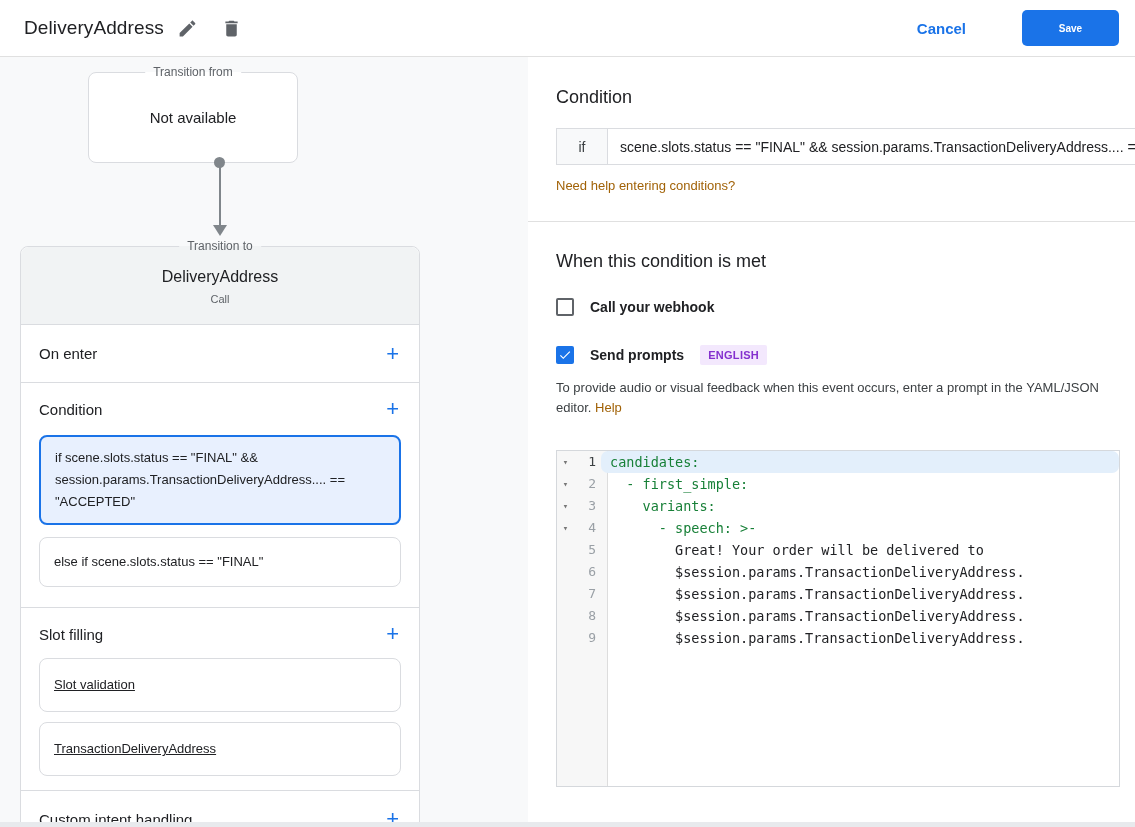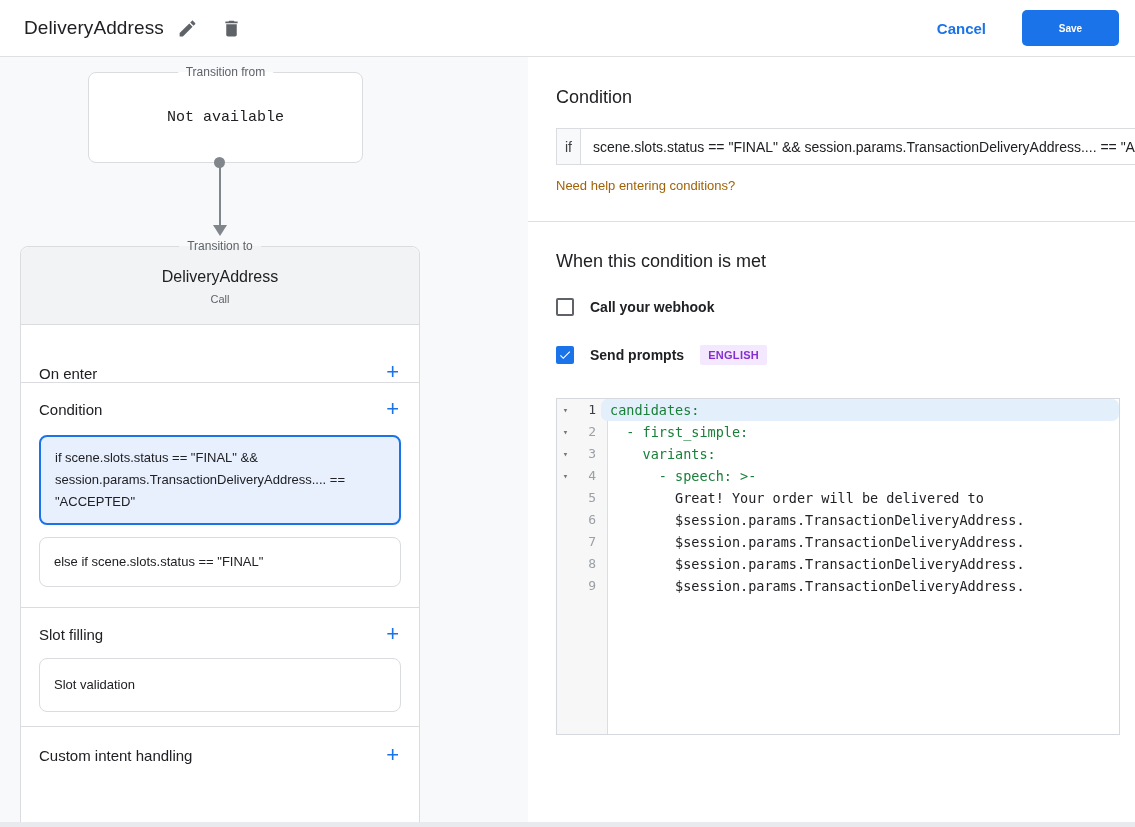--- a/index.html
+++ b/index.html
@@ -8,80 +8,80 @@
 
   
   .app-header { height:57px; display:flex; align-items:center; padding:0 16px 0 24px;
                 border-bottom:1px solid #e0e0e0; background:#fff; }
   .app-title { font-size:19px; color:#202124; letter-spacing:.1px; }
   .icon-btn { width:40px; height:40px; display:flex; align-items:center; justify-content:center;
               border:none; background:transparent; cursor:pointer; margin-left:4px; }
   .icon-btn svg { fill:#5f6368; }
   .header-spacer { flex:1; }
   .cancel-link { color:#1a73e8; font-size:15px; font-weight:700; background:none; border:none;
-                 cursor:pointer; margin-right:36px; }
+                 cursor:pointer; margin-right:56px; }
   .save-btn { background:#1a73e8; color:#fff; font-size:10px; font-weight:700; border:none;
               border-radius:5px; width:97px; height:36px; cursor:pointer; }
 
   
   .main { display:flex; height:765px; }
 
   
   .flow-panel { width:528px; background:#f8f9fa; position:relative; overflow:hidden; flex:none; }
 
-  .from-box { position:absolute; left:88px; top:15px; width:275px; height:91px; background:#fff;
+  .from-box { position:absolute; left:88px; top:15px; width:210px; height:91px; background:#fff;
               border:1px solid #dadce0; border-radius:8px; }
   .box-legend { position:absolute; top:-8px; left:50%; transform:translateX(-50%);
                 font-size:12px; color:#5f6368; padding:0 8px; white-space:nowrap;
                 background:linear-gradient(#f8f9fa 50%, #ffffff 50%); }
   .from-box .value { display:flex; width:100%; height:100%; align-items:center; justify-content:center;
-                     font-size:15px; color:#202124;font-family:Liberation Mono, monospace; }
+                     font-size:15px; color:#202124; }
 
   .conn-dot { position:absolute; left:214px; top:100px; width:11px; height:11px; border-radius:50%;
               background:#80868b; }
   .conn-line { position:absolute; left:218.5px; top:105px; width:2px; height:64px; background:#80868b; }
   .conn-arrow { position:absolute; left:212.5px; top:168px; width:0; height:0;
                 border-left:7px solid transparent; border-right:7px solid transparent;
                 border-top:11px solid #80868b; }
 
   .scene-card { position:absolute; left:20px; top:189px; width:400px; height:600px;
                 background:#fff; border:1px solid #dadce0; border-radius:8px 8px 0 0; }
   .scene-card .box-legend { background:linear-gradient(#f8f9fa 50%, #f1f3f4 50%); }
   .scene-head { height:77px; background:#f1f3f4; border-radius:8px 8px 0 0; text-align:center;
                 padding-top:21px; }
   .scene-head .scene-title { font-size:16px; color:#202124; }
   .scene-head .scene-sub { font-size:11px; color:#5f6368; margin-top:7px; }
 
-  .sec-row { display:flex; align-items:flex-end; justify-content:space-between;
+  .sec-row { display:flex; align-items:center; justify-content:space-between;
              border-top:1px solid #dadce0; }
   .row-simple { height:58px; padding:0 18px; }
   .section { border-top:1px solid #dadce0; padding:16px 18px 20px; }
   .section.slots { padding-bottom:14px; }
   .section.custom { border-bottom:none; padding:18px 18px 16px; }
   .sec-head { display:flex; align-items:center; justify-content:space-between; }
   .sec-label { font-size:15px; color:#202124; }
   .plus-btn { color:#1a73e8; font-size:22px; font-weight:400; line-height:20px; background:none;
               border:none; cursor:pointer; padding:0 2px; }
 
   .flow-card { border:1px solid #dadce0; border-radius:8px; background:#fff; font-size:13px;
                line-height:22px; color:#202124; padding:13px 14px; margin-top:12px;
                overflow-wrap:break-word; cursor:pointer; }
   .flow-card.selected { border:2px solid #1a73e8; background:#e8f0fe; padding:10px 14px;
                         margin-top:16px; }
-  .slot-card { margin-top:14px; padding:15px 14px; }
+  .slot-card { margin-top:14px; padding:15px 14px;text-decoration:underline; }
   .slot-card + .slot-card { margin-top:10px; }
 
   
   .detail-panel { flex:1; background:#fff; position:relative; padding:0 15px 0 28px; }
 
   .panel-h { font-size:18px; font-weight:400; color:#202124; }
   .cond-heading { padding-top:30px; }
 
   .if-row { display:flex; margin-top:20px; height:37px; }
-  .if-label { width:25px; border:1px solid #dadce0; background:#f8f9fa; display:flex;
+  .if-label { width:52px; border:1px solid #dadce0; background:#f8f9fa; display:flex;
               align-items:center; justify-content:center; font-size:14px; color:#3c4043; flex:none; }
   .if-input { flex:1; border:1px solid #dadce0; border-left:none; background:#fff; font-size:14px;
               color:#202124; padding:0 0 0 12px; font-family:"Liberation Sans",sans-serif;
               white-space:nowrap; overflow:hidden; display:flex; align-items:center; }
   .text-link { color:#a16207; font-size:13px; text-decoration:none; cursor:pointer; }
   .help-cond { display:inline-block; margin-top:13px; }
 
   .hdivider { height:1px; background:#e0e0e0; margin:27px -15px 0 -28px; }
 
   .met-heading { margin-top:29px; }
@@ -181,20 +181,21 @@
           </div>
       </div>
 
       <div class="section slots">
         <div class="sec-head">
           <span class="sec-label">Slot filling</span>
           <button class="plus-btn">+</button>
         </div>
         <div>
             <div class="flow-card slot-card">Slot validation</div>
+            <div class="flow-card slot-card">TransactionDeliveryAddress</div>
           </div>
       </div>
 
       <div class="section custom">
         <div class="sec-head">
           <span class="sec-label">Custom intent handling</span>
           <button class="plus-btn">+</button>
         </div>
       </div>
     </div>
@@ -227,20 +228,22 @@
         <span style="display:flex;">
           <svg width="14" height="14" viewBox="0 0 24 24">
               <path d="M9 16.17L4.83 12l-1.42 1.41L9 19 21 7l-1.41-1.41z"></path>
             </svg>
         </span>
       </div>
       <span class="check-label">Send prompts</span>
       <span class="lang-badge">ENGLISH</span>
     </div>
 
+    <p class="desc"><span>To provide audio or visual feedback when this event occurs, enter a prompt in the YAML/JSON editor.</span>
+      <a class="text-link">Help</a></p>
 
     <div class="tabs">
       </div>
 
     <div class="editor">
         <div class="code-row hl">
           <div class="gutter-fold">▾</div>
           <div class="gutter-num active">1</div>
           <div class="code-text code-key">candidates:</div>
         </div>

